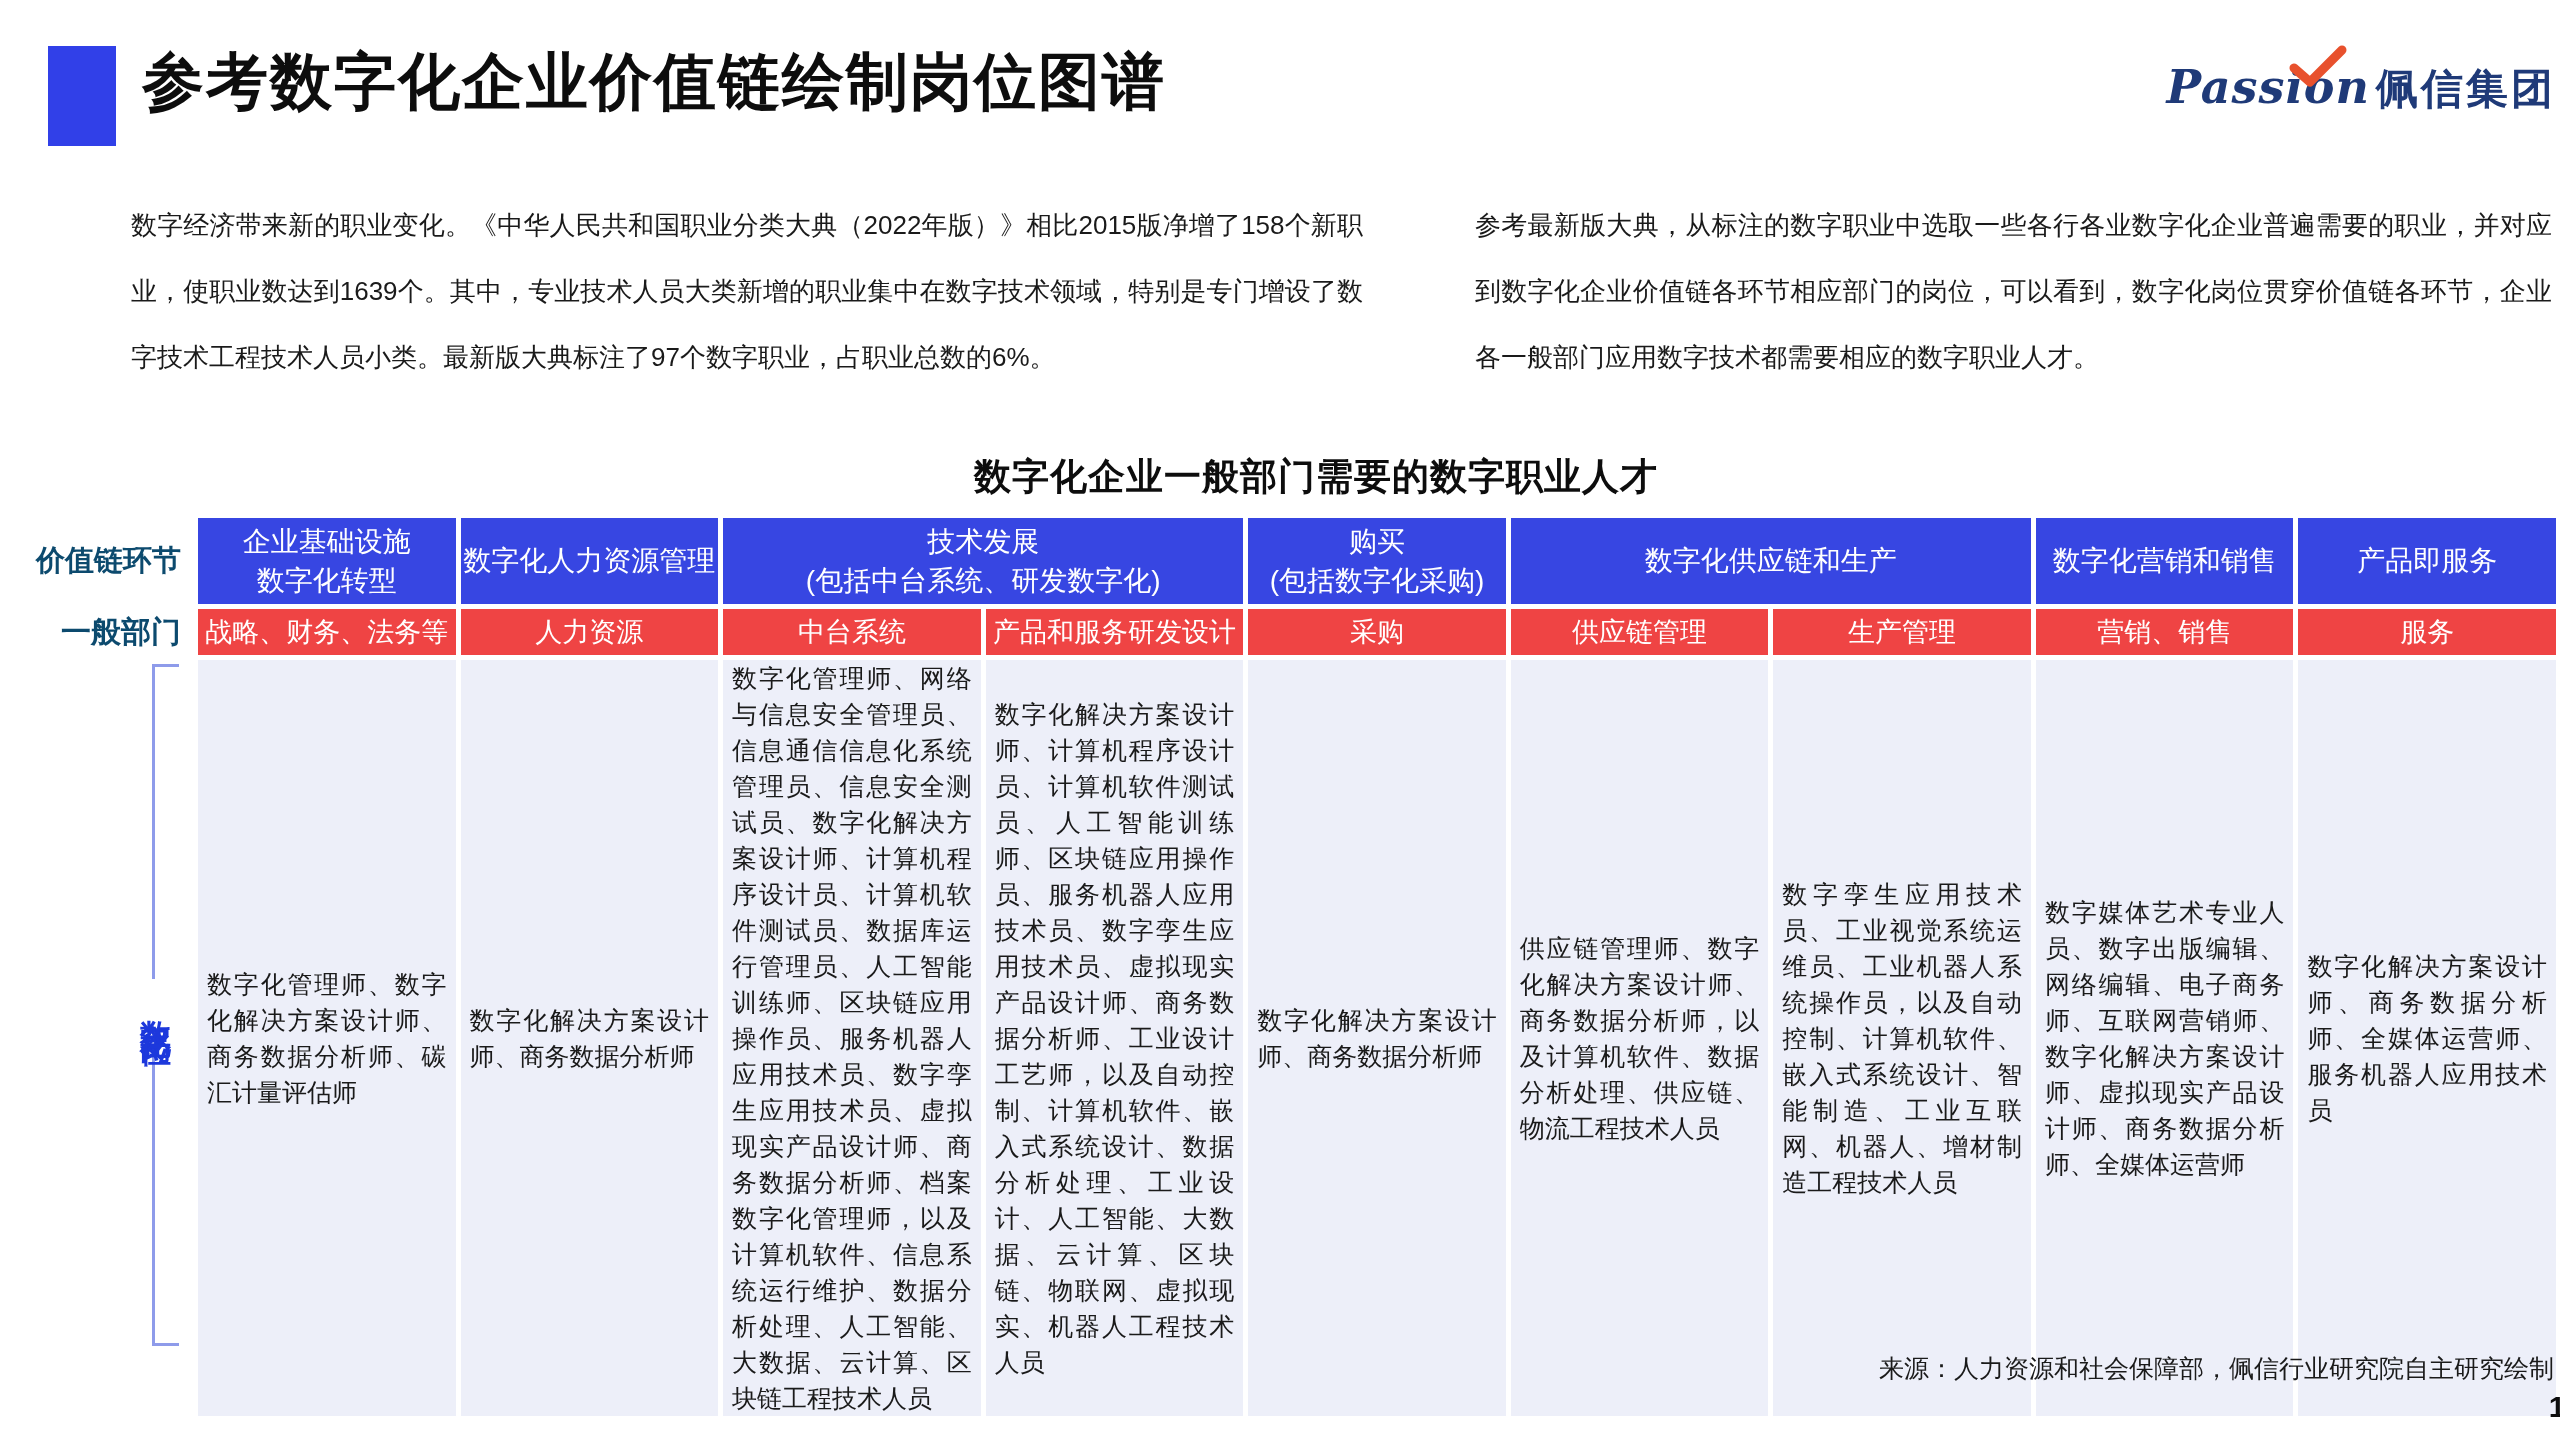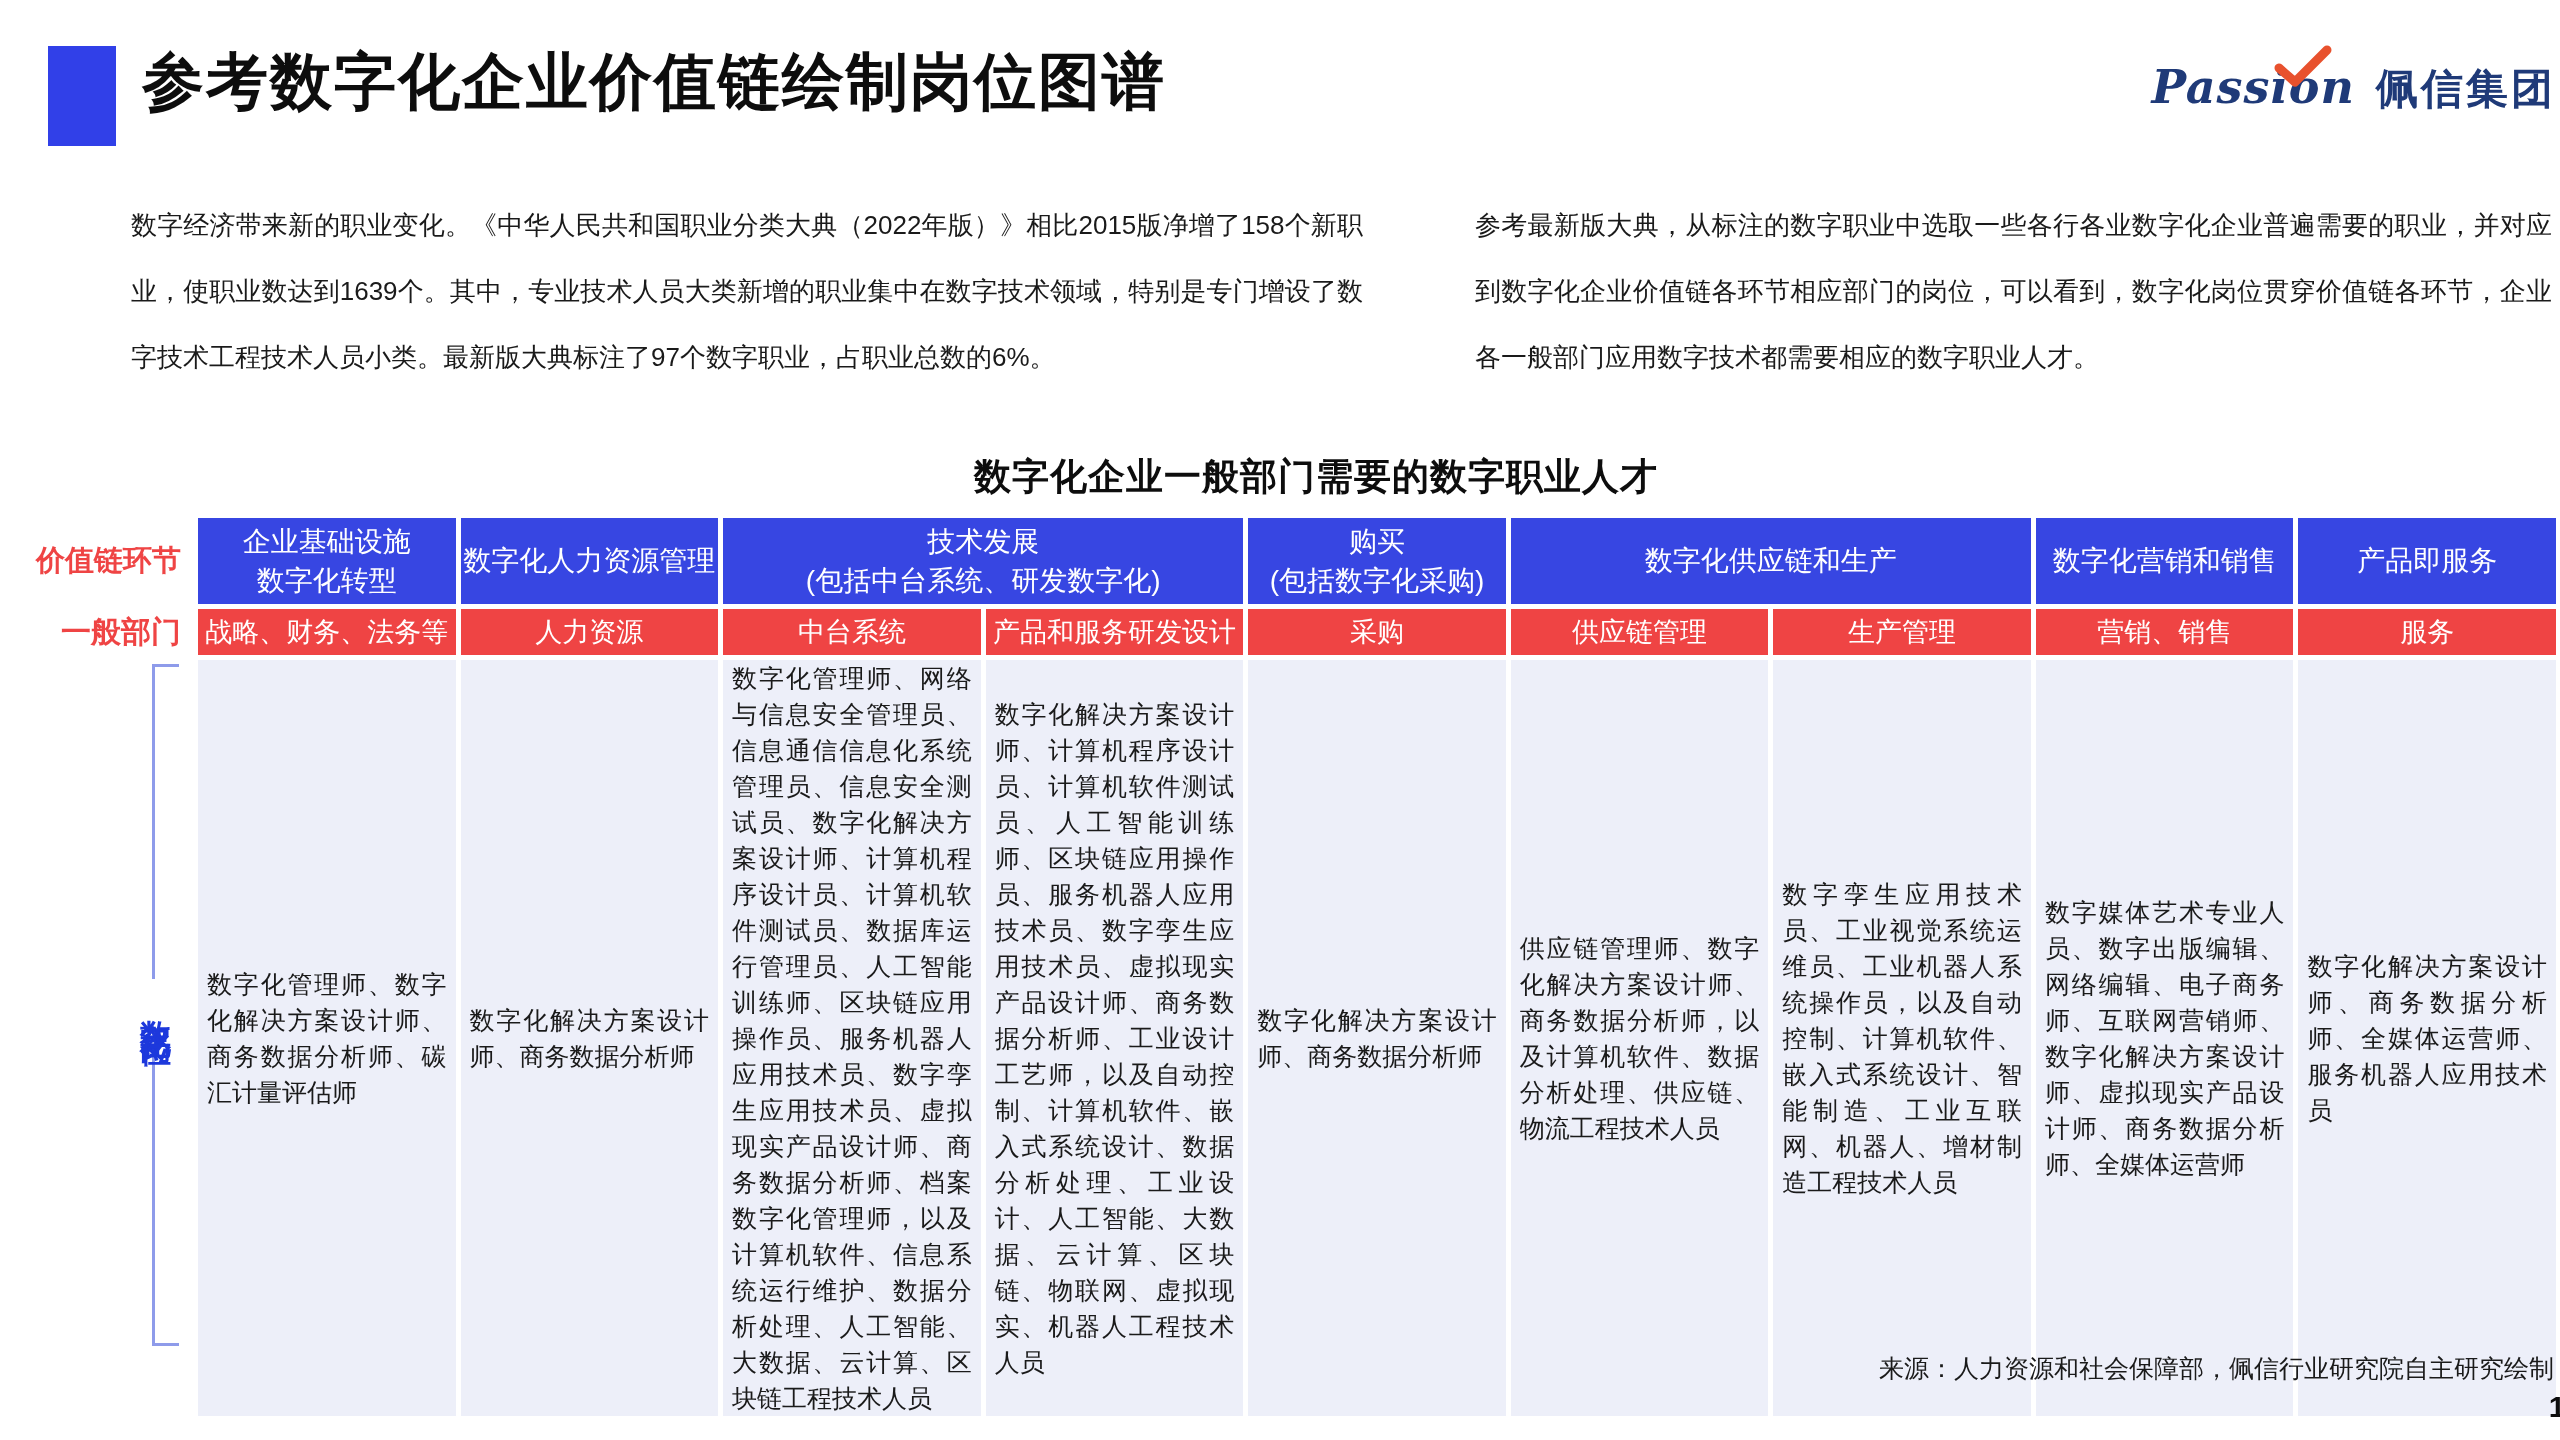--- a/index.html
+++ b/index.html
@@ -3,38 +3,38 @@
 <meta charset="utf-8">
 <style>
   html,body{margin:0;padding:0;background:#ffffff;}
   body{width:2560px;height:1440px;overflow:hidden;font-family:"Liberation Sans",sans-serif;}
   .slide{position:relative;width:2560px;height:1440px;background:#ffffff;margin-left:36px;}
 
   
   .header-row{position:absolute;top:38px;left:0;right:0;height:115px;}
   .title-square{position:absolute;left:12px;top:8px;width:68px;height:100px;background:#3140E8;}
   .page-title{position:absolute;left:106px;top:2px;margin:0;font-size:62px;font-weight:bold;color:#0d0d0d;letter-spacing:2px;white-space:nowrap;}
-  .logo{position:absolute;top:22px;right:40px;display:flex;align-items:baseline;gap:21px;}
+  .logo{position:absolute;top:22px;right:40px;display:flex;align-items:baseline;gap:6px;}
   .logo-script{font-family:"DejaVu Serif",serif;font-style:italic;font-weight:bold;font-size:46px;color:#1F3A78;letter-spacing:1px;}
   .logo-check{position:absolute;left:118px;top:-16px;width:66px;height:44px;}
   .logo-cn{font-size:42px;font-weight:900;color:#1F3A78;letter-spacing:3px;}
 
   
   .intro{position:absolute;top:192px;left:95px;right:44px;display:flex;gap:112px;}
   .intro p{margin:0;font-size:26px;line-height:66px;color:#1a1a1a;text-align:justify;}
   .intro .left{width:1232px;flex:none;}
   .intro .right{flex:1;}
 
   
   .table-title{position:absolute;top:452px;left:0;width:2560px;text-align:center;margin:0;font-size:37px;font-weight:bold;color:#0d0d0d;letter-spacing:1px;}
 
   
   .chart{position:absolute;top:518px;left:0;right:40px;height:832px;display:flex;}
   .label-col{width:162px;flex:none;display:grid;grid-template-rows:86px 46px 1fr;row-gap:5px;}
-  .lbl{display:flex;align-items:center;justify-content:flex-end;font-weight:bold;color:#ef4444;padding-right:28px;white-space:nowrap;}
+  .lbl{display:flex;align-items:center;justify-content:flex-end;font-weight:bold;color:#0c4a6e;padding-right:28px;white-space:nowrap;}
   .lbl.r1{font-size:29px;}
   .lbl.r2{font-size:30px;}
   .r3{position:relative;}
   .bracket{position:absolute;left:116px;top:4px;bottom:4px;width:24px;border:3px solid #8E9BEA;border-right:none;}
   .vlabel{position:absolute;left:100px;top:50%;transform:translateY(-50%);writing-mode:vertical-rl;background:#ffffff;padding:16px 0;font-size:31px;font-weight:bold;color:#1D38DC;letter-spacing:4px;line-height:38px;}
 
   .grid{flex:1;display:grid;grid-template-columns:repeat(9,1fr);grid-template-rows:86px 46px 1fr;gap:5px;}
   .vc{background:#3746E2;color:#ffffff;display:flex;align-items:center;justify-content:center;text-align:center;font-size:28px;line-height:1.4;white-space:pre-line;}
   .span2{grid-column:span 2;}
   .dept{background:#ef4444;color:#ffffff;display:flex;align-items:center;justify-content:center;font-size:27px;white-space:nowrap;}

